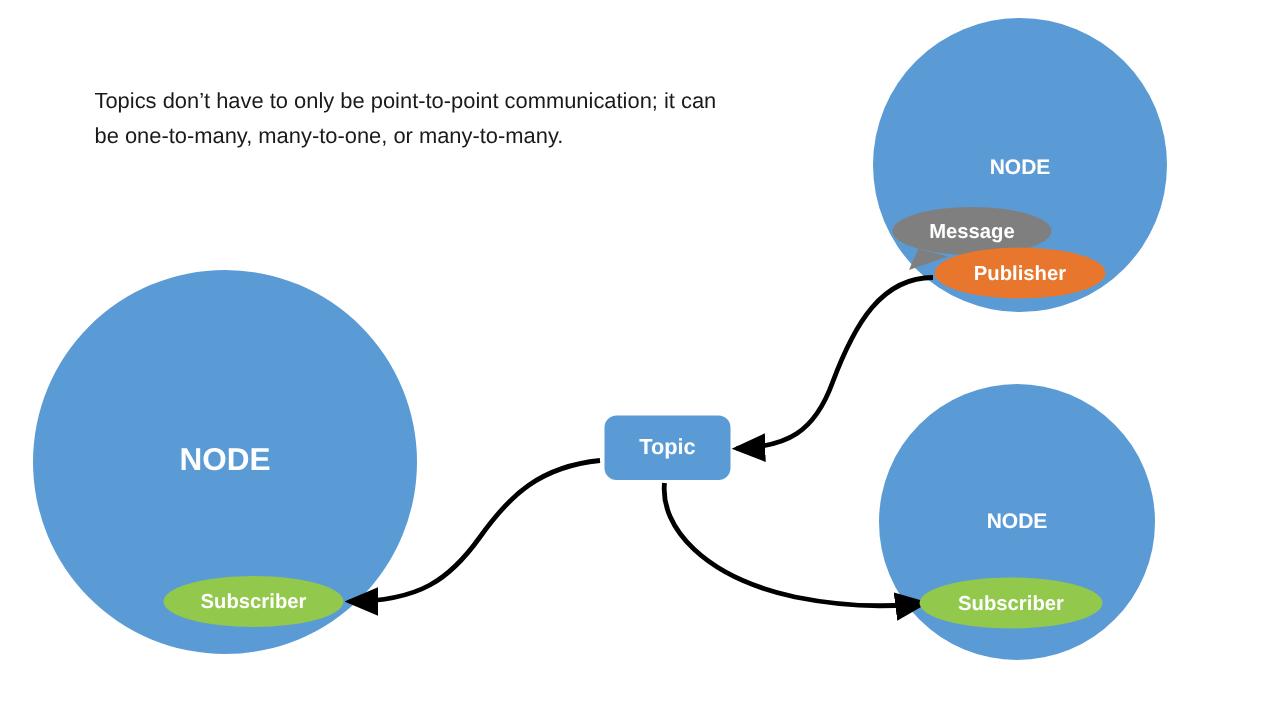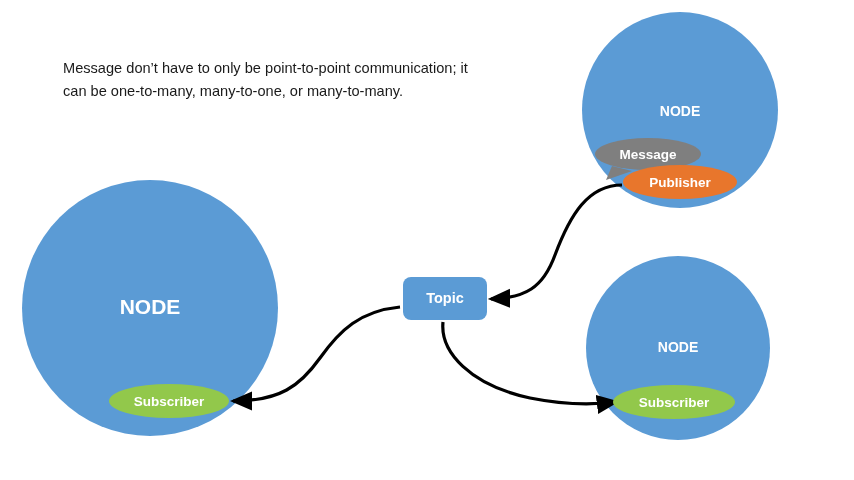--- a/index.html
+++ b/index.html
@@ -45,21 +45,21 @@
   .node-label-lg { font-size: 21px; }
   .node-label-sm { font-size: 14px; }
   .pill-label { font-size: 13.5px; }
   .topic-label { font-size: 14.5px; }
 </style>
 </head>
 <body>
 
 <div id="canvas">
 
-  <div class="caption">Message don’t have to only be point-to-point communication; it can be one-to-many, many-to-one, or many-to-many.</div>
+  <div class="caption">Topics don’t have to only be point-to-point communication; it can be one-to-many, many-to-one, or many-to-many.</div>
 
   <svg id="diagram-svg" viewBox="0 0 854 480">
     <defs>
       <marker id="arrowhead" markerWidth="7" markerHeight="7" refX="6" refY="3" orient="auto" markerUnits="strokeWidth">
         <path d="M0,0 L7,3 L0,6 z" fill="#000000"></path>
       </marker>
     </defs>
 
     <g>
       <circle cx="150" cy="308" r="128" fill="#5B9BD5"></circle>

